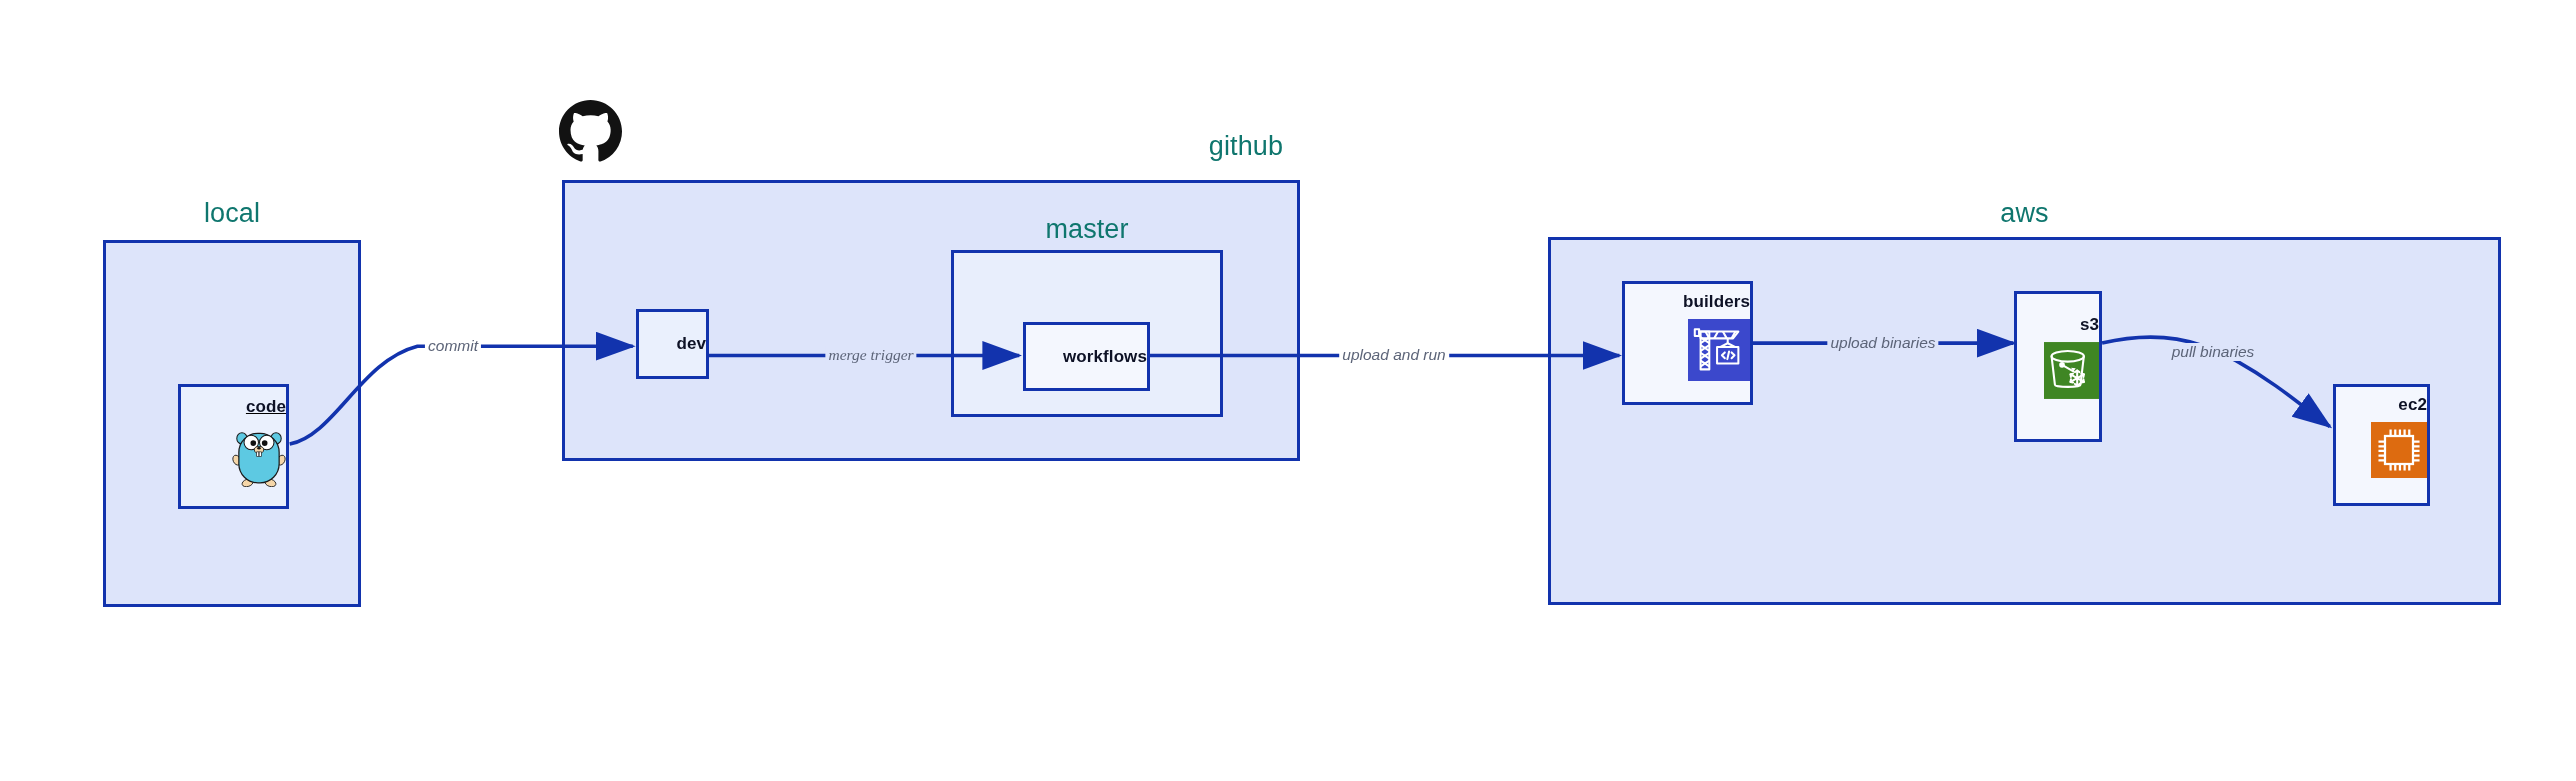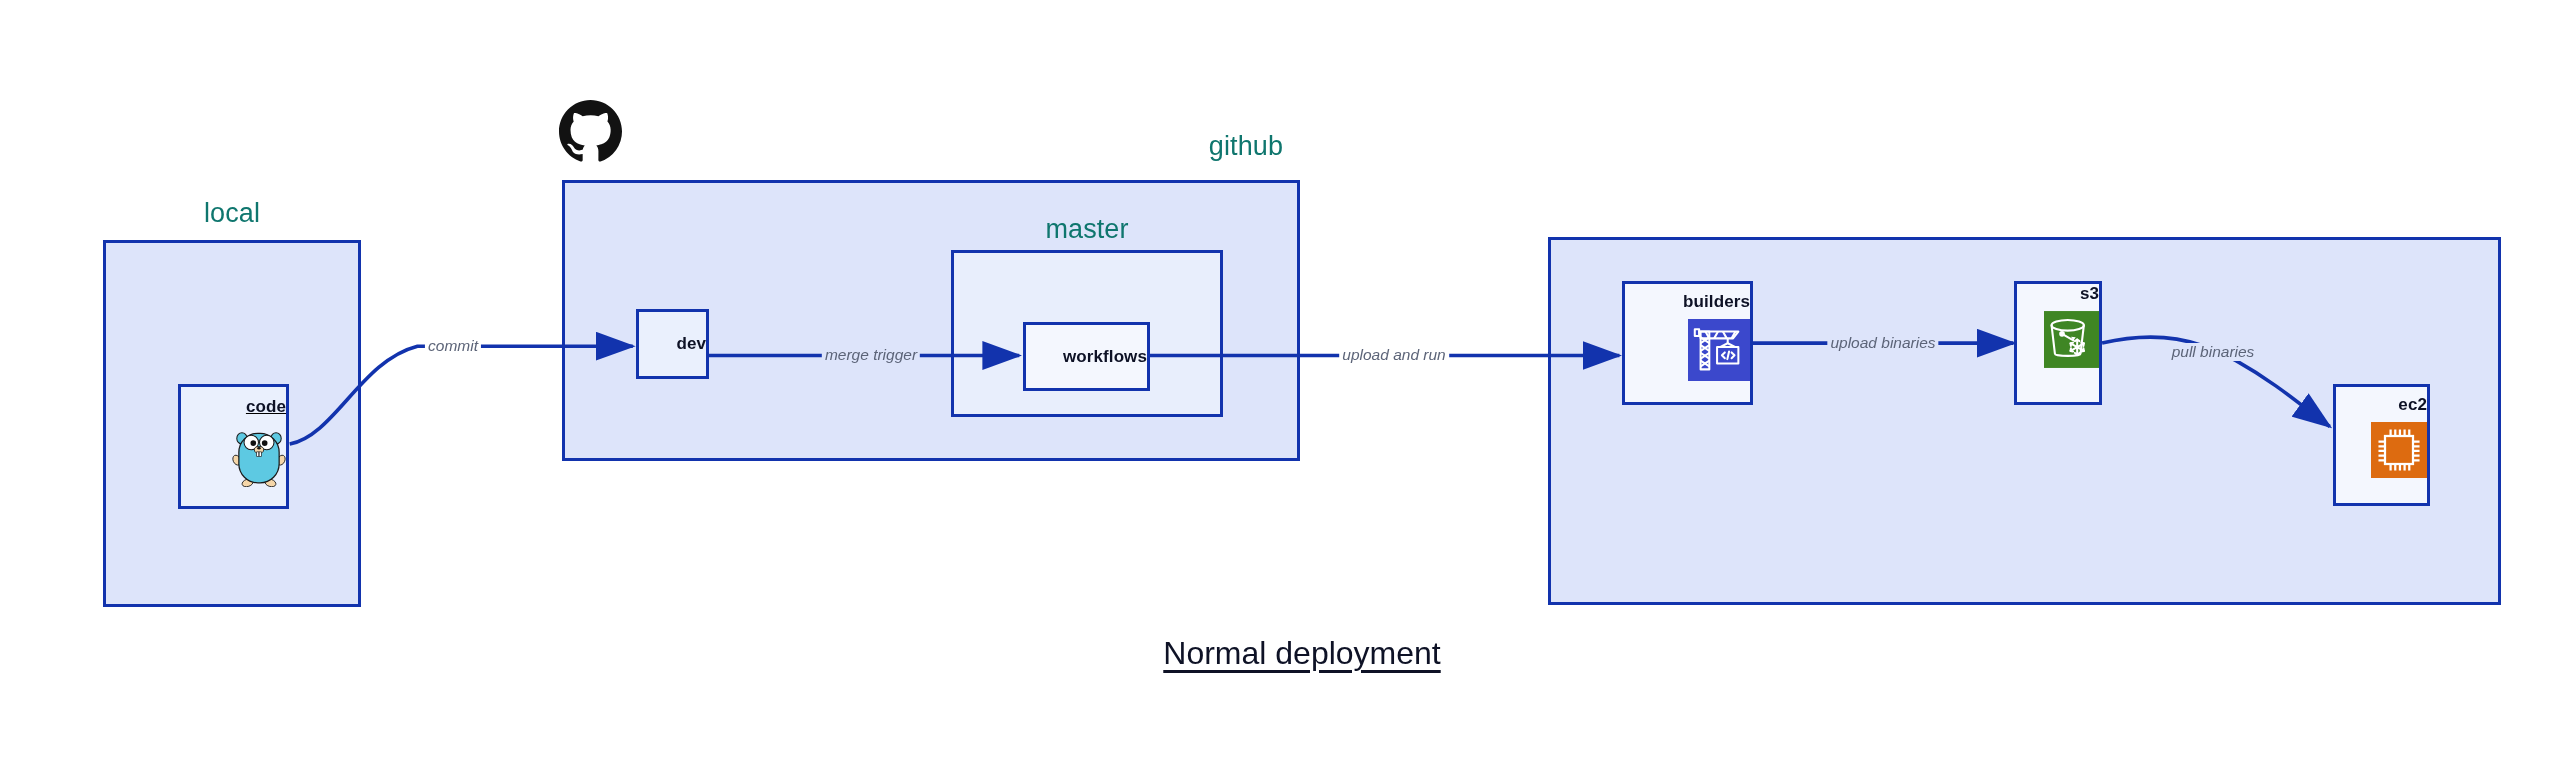--- a/index.html
+++ b/index.html
@@ -212,20 +212,21 @@
   </div>
 
   <div class="group-label" style="left:951px; top:214px; width:272px; text-align:center;">master</div>
 
   <div class="group-box nested" style="left:951px; top:250px; width:272px; height:167px;"></div>
 
   <div class="node-box plainfill" style="left:1023px; top:322px; width:127px; height:69px; justify-content:center; z-index:5;">
     <div class="node-title">workflows</div>
   </div>
 
+  <div class="group-label" style="left:1548px; top:198px; width:953px; text-align:center;">aws</div>
 
   <div class="group-box" style="left:1548px; top:237px; width:953px; height:368px;"></div>
 
   <div class="node-box plainfill" style="left:1622px; top:281px; width:131px; height:124px; padding-top:8.2px;">
     <div class="node-title">builders</div>
     <div class="node-icon-wrap" style="margin-top:7.2px;">
       <svg width="62" height="62" viewBox="0 0 64 64" xmlns="http://www.w3.org/2000/svg">
         <rect x="0" y="0" width="64" height="64" fill="#3b48cc"></rect>
         <g fill="none" stroke="#ffffff" stroke-width="2.1" stroke-linejoin="round">
 
@@ -242,21 +243,21 @@
 
           <rect x="30" y="29" width="22" height="17"></rect>
           <path d="M38,34.5 L35,37.5 L38,40.5" stroke-linecap="round"></path>
           <path d="M45,34.5 L48,37.5 L45,40.5" stroke-linecap="round"></path>
           <path d="M42.4,33.6 L40.6,41.4" stroke-linecap="round"></path>
         </g>
       </svg>
     </div>
   </div>
 
-  <div class="node-box plainfill" style="left:2014px; top:281px; width:88px; height:124px; padding-top:0;">
+  <div class="node-box plainfill" style="left:2014px; top:291px; width:88px; height:151px; padding-top:21px;">
     <div class="node-title">s3</div>
     <div class="node-icon-wrap" style="margin-top:7.2px;">
       <svg width="55" height="57" viewBox="0 0 58 60" xmlns="http://www.w3.org/2000/svg">
         <rect x="0" y="0" width="58" height="60" fill="#3f8624"></rect>
         <g fill="none" stroke="#ffffff" stroke-width="2.2" stroke-linecap="round" stroke-linejoin="round">
 
           <ellipse cx="25" cy="15" rx="17" ry="5.6"></ellipse>
           <path d="M8,15 L11.5,45 C11.5,48 38.5,48 38.5,45 L42,15"></path>
 
           <path d="M19,24 L31,31"></path>
@@ -289,24 +290,23 @@
           <path d="M15,21 L8,21 M15,26 L8,26 M15,31 L8,31 M15,36 L8,36 M15,41 L8,41"></path>
 
           <path d="M45,21 L52,21 M45,26 L52,26 M45,31 L52,31 M45,36 L52,36 M45,41 L52,41"></path>
         </g>
       </svg>
     </div>
   </div>
 
   <div class="edge-label on-white" style="left:453px; top:346px;">commit</div>
 
-  <div class="edge-label on-blue" style="left:871px; top:355px;">merge trigger</div>
+  <div class="edge-label on-blue" style="left:871px; top:355px;font-family:Liberation Serif, serif;">merge trigger</div>
 
   <div class="edge-label on-white" style="left:1394px; top:355px;">upload and run</div>
 
   <div class="edge-label on-blue" style="left:1883px; top:343px;">upload binaries</div>
 
   <div class="edge-label on-blue" style="left:2213px; top:352px;">pull binaries</div>
 
-  <div class="diagram-title" style="left:1302px; top:635px;">Normal deployment</div>
 
 </div>
 
 
 </body></html>

